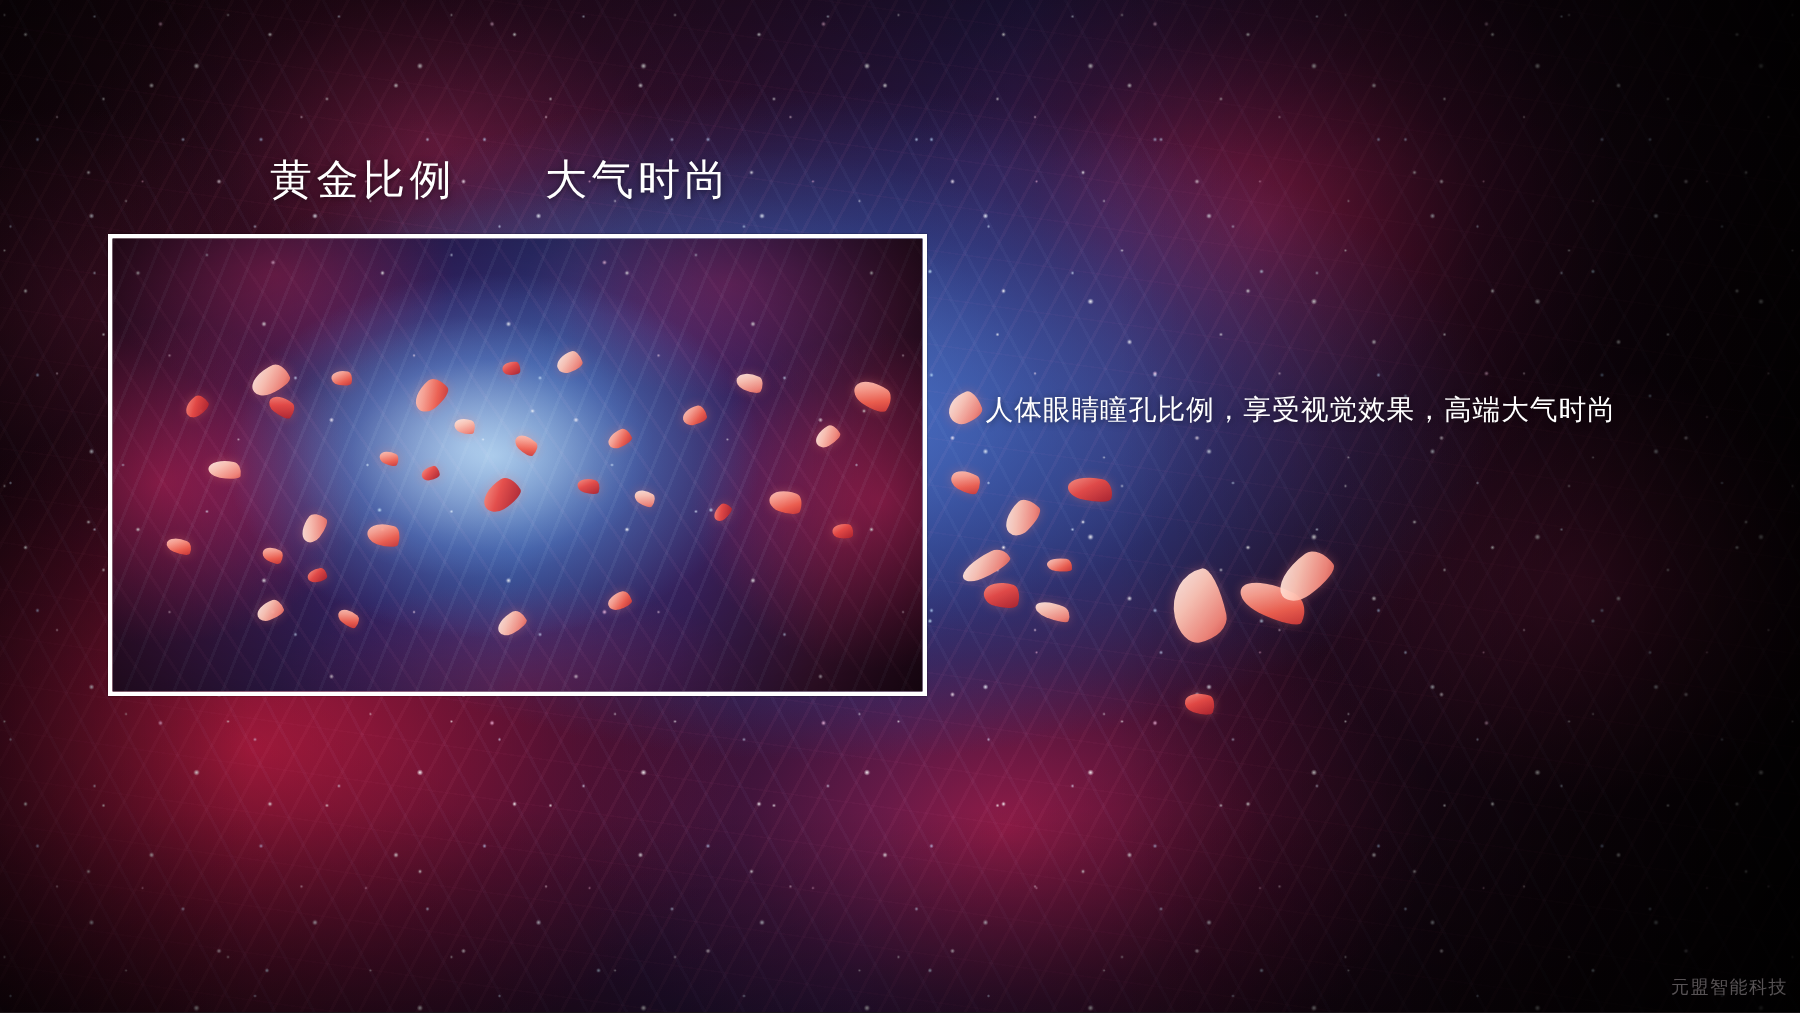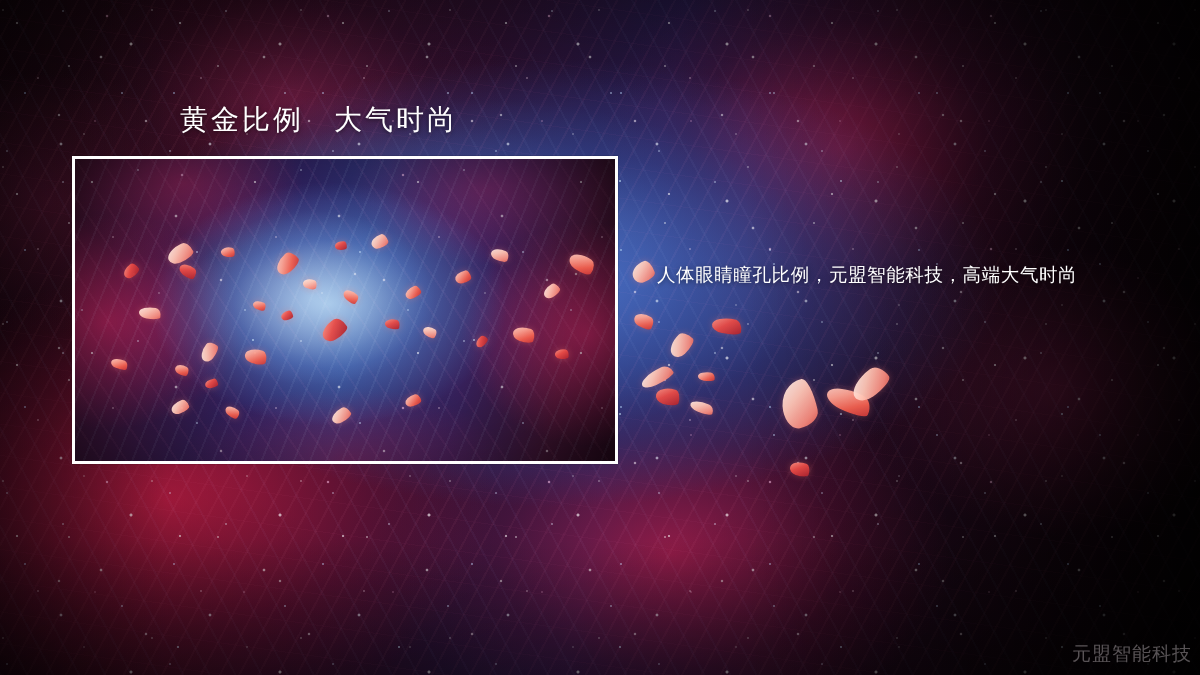--- a/index.html
+++ b/index.html
@@ -6,21 +6,21 @@
     margin: 0;
     padding: 0;
     background: #000;
   }
   #slide {
     position: relative;
     width: 1200px;
     height: 675px;
     overflow: hidden;
     background: #0a0207;
-    font-family: Liberation Serif, serif;
+    font-family: Liberation Mono, monospace;
     user-select: none;
   }
 
   
   .bg-layer {
     position: absolute;
     inset: 0;
     pointer-events: none;
   }
   
@@ -166,21 +166,21 @@
     line-height: 40px;
     letter-spacing: 0.6px;
     white-space: nowrap;
     text-shadow: 0 1px 5px rgba(0,0,0,0.55);
   }
   #watermark {
     position: absolute;
     right: 8px;
     bottom: 8px;
     color: rgba(205,195,200,0.42);
-    font-size: 19px;
+    font-size: 12px;
     letter-spacing: 1px;
     white-space: nowrap;
   }
 </style>
 </head>
 <body>
 
 <div id="slide">
 
   <div class="bg-layer bg-base"></div>
@@ -243,18 +243,18 @@
         <div class="petal deep" style="left: 400px; top: 178px; width: 13px; height: 9px; transform: rotate(-40deg);"></div>
         <div class="petal" style="left: 438px; top: 168px; width: 22px; height: 15px; transform: rotate(20deg);"></div>
         <div class="petal pale" style="left: 468px; top: 126px; width: 17px; height: 12px; transform: rotate(-30deg);"></div>
         <div class="petal" style="left: 494px; top: 96px; width: 26px; height: 17px; transform: rotate(34deg);"></div>
         <div class="petal deep" style="left: 480px; top: 190px; width: 14px; height: 10px; transform: rotate(8deg);"></div>
         <div class="petal" style="left: 330px; top: 236px; width: 16px; height: 11px; transform: rotate(-16deg);"></div>
       </div>
   </div>
 
   <div id="body-text">
-    <div class="line">人体眼睛瞳孔比例，元盟智能科技，高端大气时尚</div>
+    <div class="line">人体眼睛瞳孔比例，享受视觉效果，高端大气时尚</div>
   </div>
 
   <div id="watermark">元盟智能科技</div>
 
 </div>
 
 </body></html>

